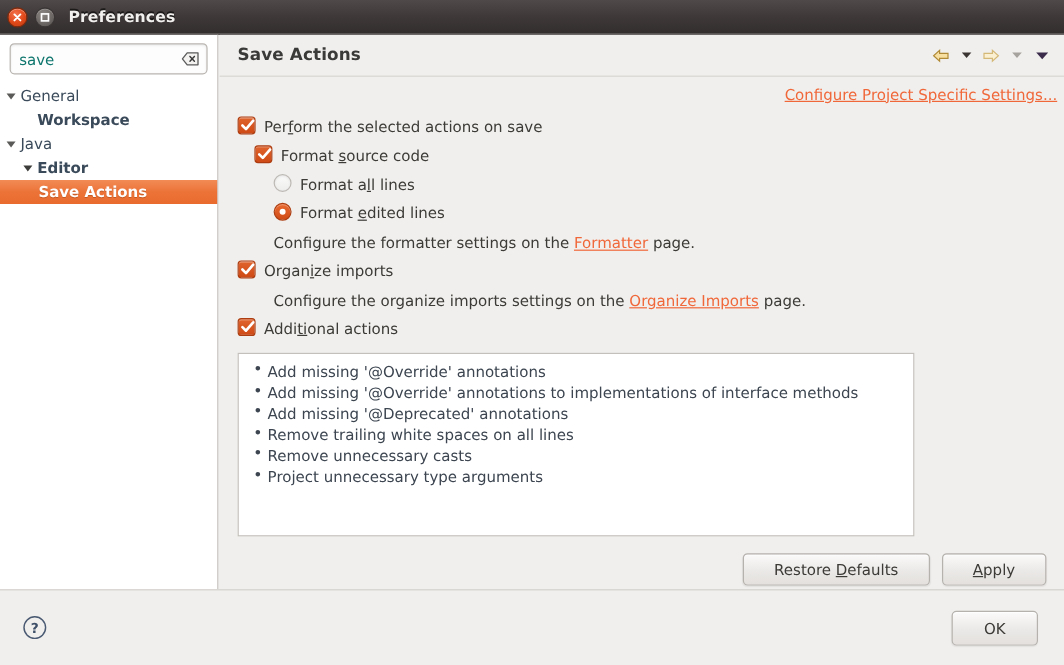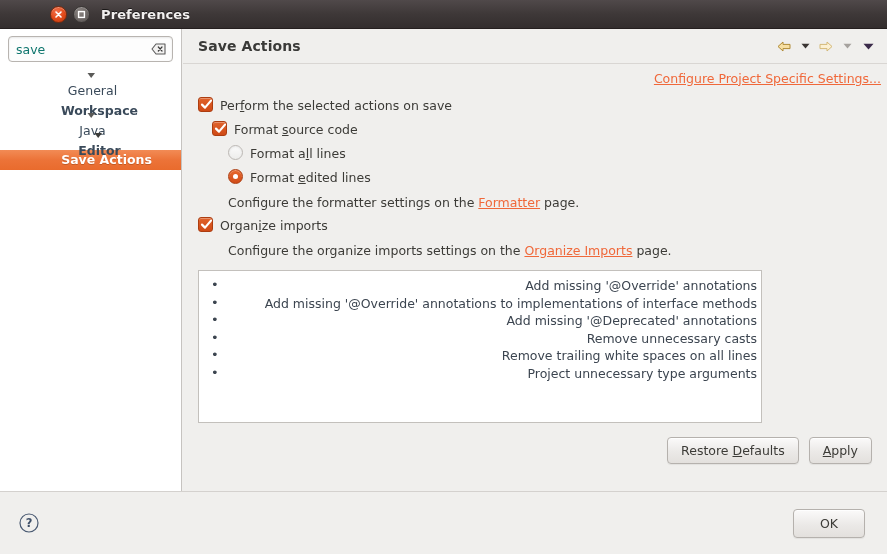--- a/index.html
+++ b/index.html
@@ -12,21 +12,20 @@
     color: #3c3b37;
   }
   #app { position: relative; width: 887px; height: 554px; }
 
   
   .titlebar {
     position: absolute; left: 0; top: 0; width: 887px; height: 29px;
     background: linear-gradient(to bottom, #50494a 0%, #3e3838 50%, #332e2e 100%);
     display: flex; align-items: center;
     border-bottom: 1px solid #241f1f;
-    padding-left: 44px;
   }
   .wbtn {
     width: 17px; height: 17px; border-radius: 50%;
     margin-left: 6px; position: relative; flex: 0 0 auto;
     display: flex; align-items: center; justify-content: center;
   }
   .wbtn-close {
     background: radial-gradient(circle at 40% 32%, #f4714c 0%, #df4818 55%, #b93b12 100%);
     border: 1px solid #7d2a0d;
     box-shadow: inset 0 1px 0 rgba(255,255,255,.35);
@@ -65,21 +64,21 @@
     padding: 0 26px 0 7px; width: 100%; height: 100%;
   }
   .clear-icon {
     position: absolute; right: 6px; top: 50%; transform: translateY(-50%);
     width: 15px; height: 12px; cursor: pointer;
   }
 
   .tree { margin-top: 8px; font-size: 12.5px; }
   .tree-row {
     display: flex; align-items: center; height: 20px;
-    padding-left: 4px; color: #3a4a5a; white-space: nowrap; flex-direction: column;
+    padding-left: 4px; color: #3a4a5a; white-space: nowrap;
   }
   .tree-row.lvl1 { padding-left: 4px; }
   .tree-row.lvl2 { padding-left: 18px; }
   .tree-arrow {
     width: 11px; height: 11px; margin-right: 2px; flex: 0 0 auto;
     display: inline-flex; align-items: center; justify-content: center;
   }
   .tree-arrow.spacer { visibility: hidden; }
   .tree-label { line-height: 20px; }
   .tree-label.bold { font-weight: bold; }
@@ -165,21 +164,20 @@
   .desc-row { padding-left: 30px; min-height: 24px; line-height: 22px; font-size: 12.5px; color: #3c3b37; }
 
   
   .listblock { display: flex; align-items: flex-start; margin-top: 6px; }
   .listbox {
     width: 564px; height: 153px;
     background: #ffffff;
     border: 1px solid #c3c0bc;
     padding: 6px 4px 4px 8px;
     overflow: hidden;
-    text-align: right;
   }
   .listbox ul { list-style: none; }
   .listbox li {
     position: relative; padding-left: 16px;
     line-height: 17.6px; font-size: 12.5px; color: #3c4550;
     white-space: nowrap;
   }
   .listbox li::before {
     content: "\2022"; position: absolute; left: 4px; top: -1px;
     color: #3c4550; font-size: 13px;
@@ -191,21 +189,21 @@
     padding: 4px 11px; cursor: pointer;
     box-shadow: 0 1px 0 rgba(255,255,255,.8) inset, 0 1px 1px rgba(0,0,0,.06);
     white-space: nowrap;
   }
   .configure-btn { margin-left: 10px; margin-top: 1px; padding: 5px 10px; }
 
   .action-row {
     display: flex; justify-content: flex-end; gap: 10px;
     margin-top: 14px; padding-right: 6px;
   }
-  .action-row .btn { padding: 5px 13px; }
+  .action-row .btn { padding: 5px 25px; }
 
   
   .bottombar {
     position: absolute; left: 0; top: 491px; width: 887px; height: 63px;
     background: #f0efed;
     border-top: 1px solid #d4d1ce;
     display: flex; align-items: center;
   }
   .help-icon { margin-left: 18px; width: 22px; height: 22px; cursor: pointer; }
   .bottom-btns { margin-left: auto; margin-right: 22px; display: flex; gap: 11px; }
@@ -370,29 +368,39 @@
         </span>
         <span class="opt-label">
           <span>Organ<span class="mn">i</span>ze imports</span>
         </span>
       </div>
 
       <div class="desc-row">
         <span>Configure the organize imports settings on the </span><span class="olink">Organize Imports</span><span> page.</span>
       </div>
 
+      <div class="opt-row i0">
+        <span class="cb cb-on">
+          <svg width="13" height="13" viewBox="0 0 13 13">
+              <path d="M2 6.6 L5 9.6 L11 2.6" stroke="#fff" stroke-width="2.2" fill="none" stroke-linecap="round" stroke-linejoin="round"></path>
+            </svg>
+        </span>
+        <span class="opt-label">
+          <span>Addi<span class="mn">ti</span>onal actions</span>
+        </span>
+      </div>
 
       <div class="listblock">
         <div class="listbox">
           <ul>
               <li>Add missing '@Override' annotations</li>
               <li>Add missing '@Override' annotations to implementations of interface methods</li>
               <li>Add missing '@Deprecated' annotations</li>
+              <li>Remove trailing white spaces on all lines</li>
               <li>Remove unnecessary casts</li>
-              <li>Remove trailing white spaces on all lines</li>
               <li>Project unnecessary type arguments</li>
             </ul>
         </div>
       </div>
 
       <div class="action-row">
         <button class="btn">
           <span>Restore <span class="mn">D</span>efaults</span>
         </button>
         <button class="btn">

